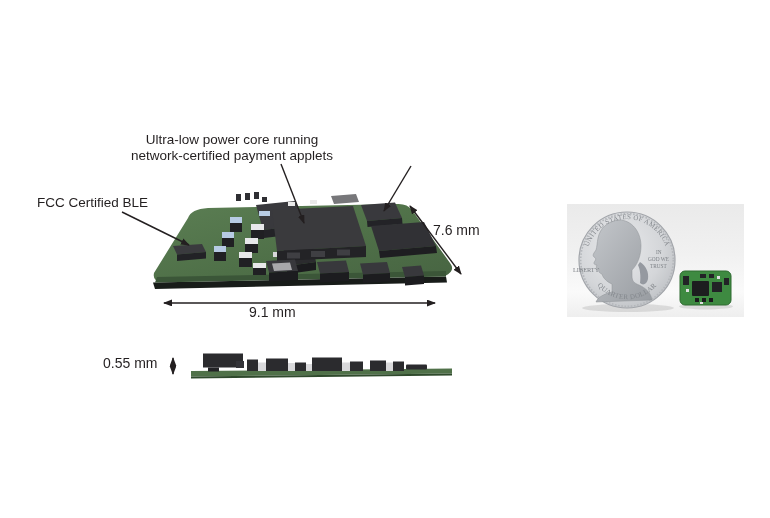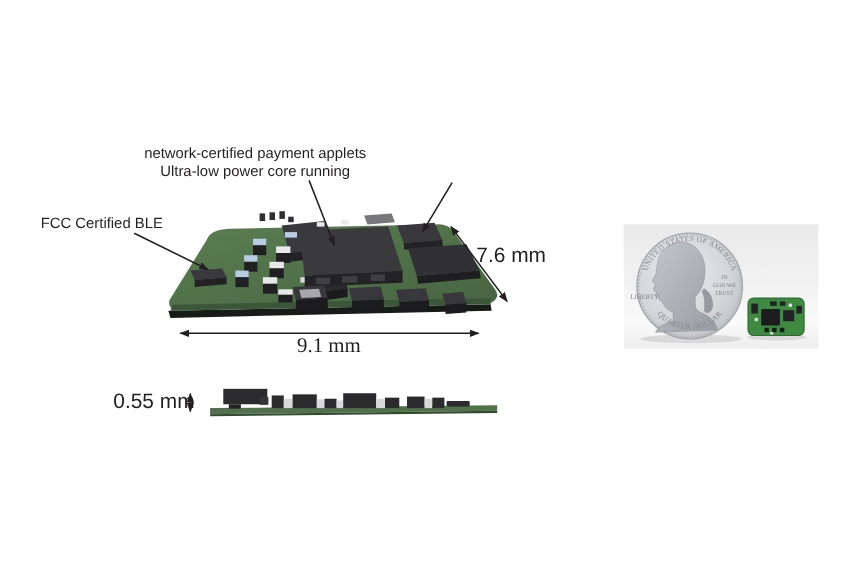--- a/index.html
+++ b/index.html
@@ -1,25 +1,25 @@
 <!DOCTYPE html>
 <html style="--annotation-ink: #231f20; --board-green: #507149; --component-dark: #2b2b2e; --capacitor-blue: #b7cbe4; --coin-silver: #c6c9cd; --photo-bg: #efefef; --background: #ffffff;"><head>
 <meta charset="utf-8">
 <style>
   html,body{margin:0;padding:0;background:#fff;}
   .stage{position:relative;width:770px;height:518px;background:#fff;overflow:hidden;
          font-family:"Liberation Sans",sans-serif;}
   .lbl{position:absolute;color:var(--annotation-ink,#231f20);font-size:13.5px;line-height:1.18;
        white-space:nowrap;}
-  .lbl.dim{font-size:19px;}
+  .lbl.dim{font-size:14px;}
   #lbl-core{left:117px;top:132px;width:230px;text-align:center;white-space:normal;}
   #lbl-nfc{left:414px;top:149px;}
   #lbl-ble{left:37px;top:195px;text-align:center;}
   #lbl-d76{left:433px;top:222px;}
-  #lbl-d91{left:249px;top:304px;width:100px;text-align:center;font-family:Liberation Serif, serif;}
+  #lbl-d91{left:249px;top:304px;width:100px;text-align:left;}
   #lbl-d055{left:103px;top:355px;width:62px;}
   svg text{font-family:"Liberation Serif",serif;}
 </style>
 </head>
 <body>
 
 <div class="stage">
 
   <svg width="770" height="518" viewBox="0 0 770 518">
     <defs>
@@ -213,21 +213,21 @@
         <rect x="709" y="298" width="4" height="4" fill="#1a1a1c"></rect>
         <rect x="686" y="289" width="3" height="3" fill="#dddddf"></rect>
         <rect x="717" y="276" width="3" height="3" fill="#dddddf"></rect>
         <rect x="700" y="302" width="3" height="2" fill="#dddddf"></rect>
       </g>
     </g>
   </svg>
 
   
   <div class="lbl" id="lbl-core">
+    <div>Ultra-low power core running</div>
     <div>network-certified payment applets</div>
-    <div>Ultra-low power core running</div>
   </div>
   <div class="lbl" id="lbl-ble">FCC Certified BLE</div>
   <div class="lbl dim" id="lbl-d76">7.6 mm</div>
   <div class="lbl dim" id="lbl-d91">9.1 mm</div>
   <div class="lbl dim" id="lbl-d055">0.55 mm</div>
 
 </div>
 
 </body></html>

